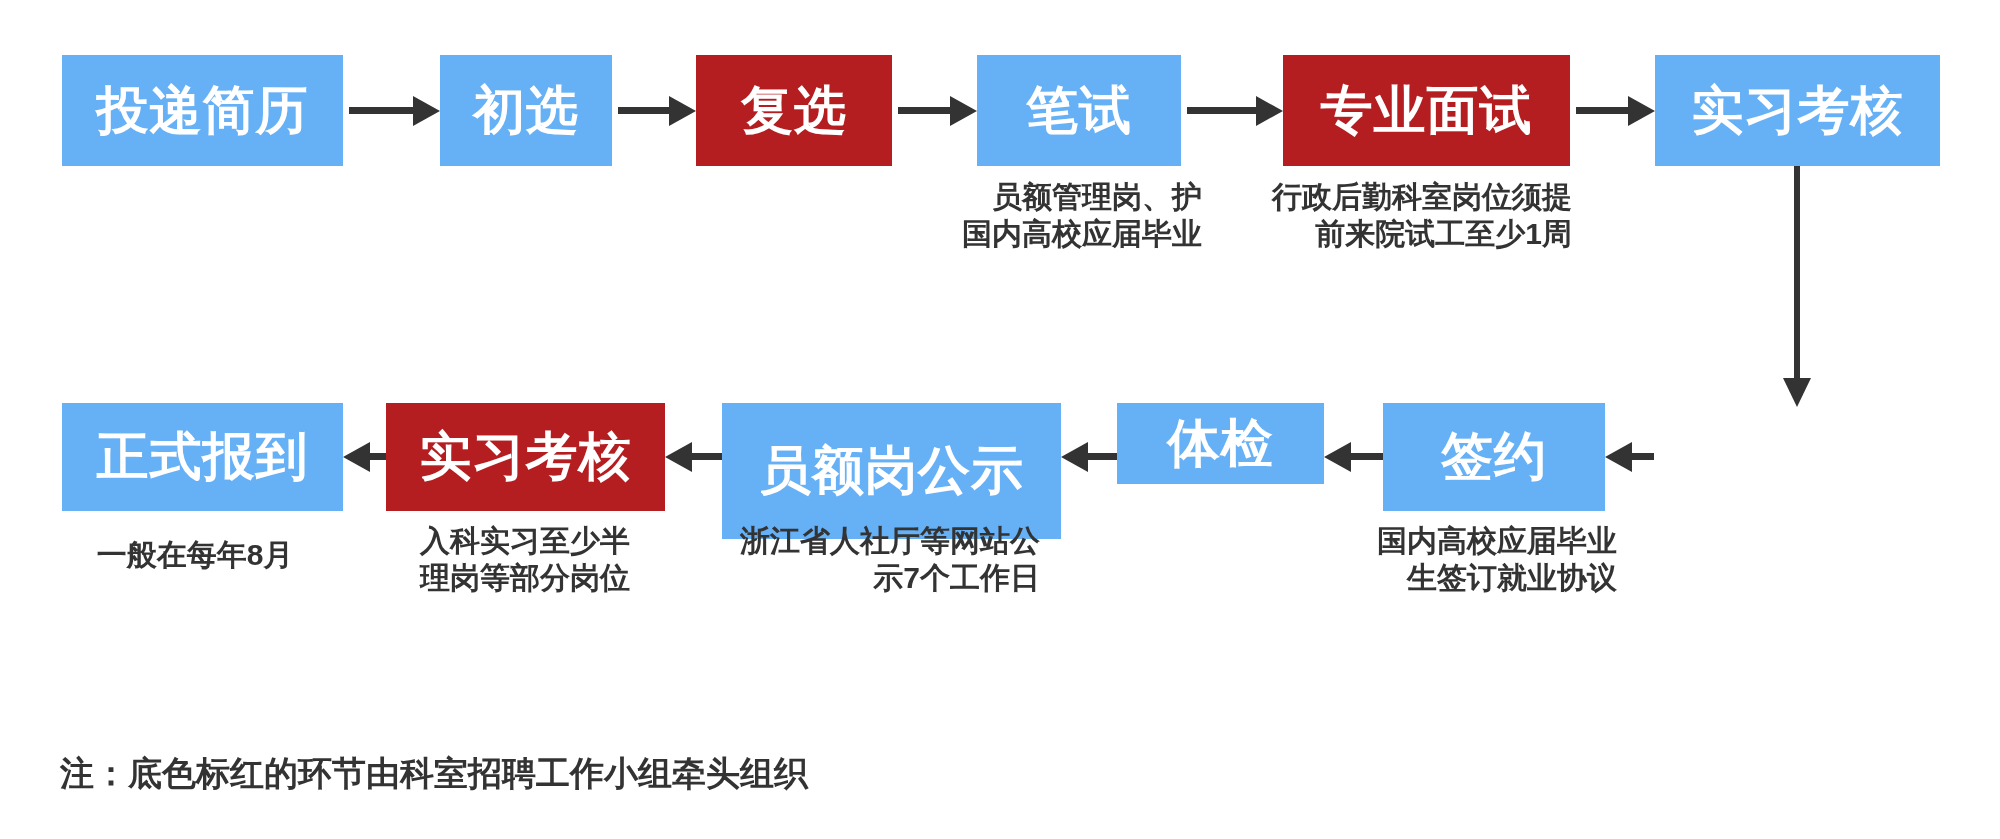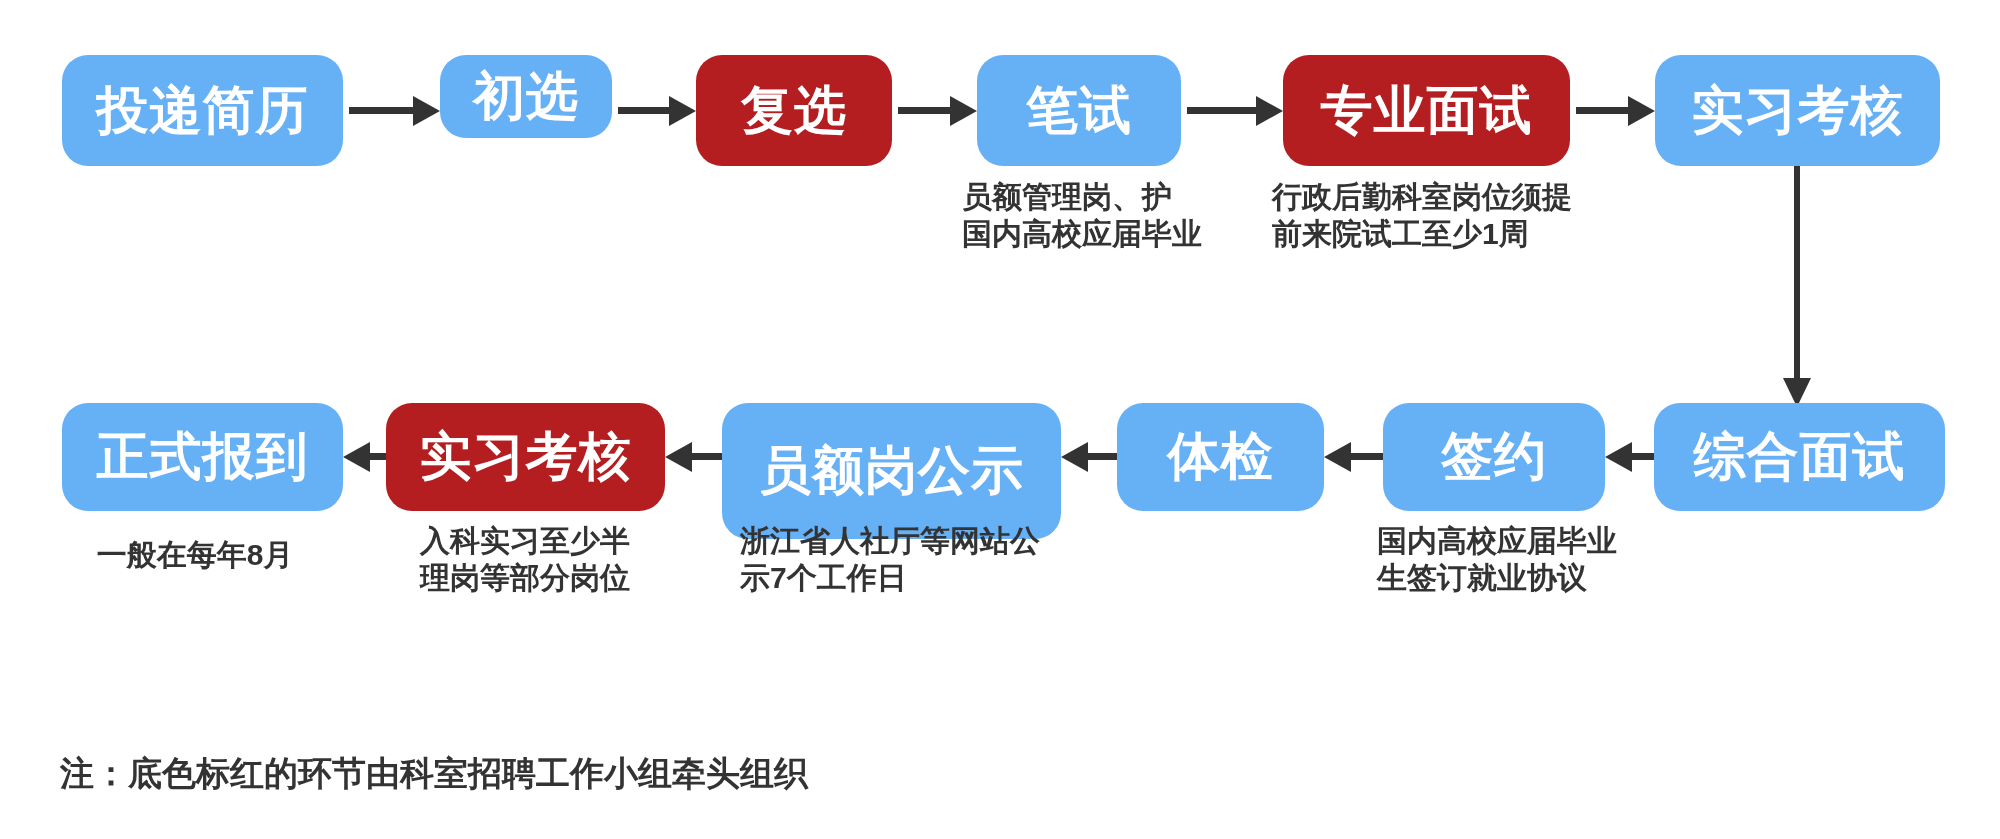--- a/index.html
+++ b/index.html
@@ -19,21 +19,20 @@
     font-family:"Liberation Sans","DejaVu Sans",sans-serif;
     overflow:hidden;
   }
   .box{
     position:absolute;
     display:flex;align-items:center;justify-content:center;
     color:var(--box-text);
     font-size:52px;font-weight:700;
     white-space:nowrap;
     letter-spacing:1px;
-    border-radius:26px;
   }
   .box.blue{background:var(--box-blue);}
   .box.red{background:var(--box-red);text-align:center;}
   .harrow{position:absolute;height:7px;background:var(--arrow);}
   .harrow.r::after{
     content:"";position:absolute;left:100%;top:50%;transform:translateY(-50%);
     border-top:15px solid transparent;border-bottom:15px solid transparent;
     border-left:27px solid var(--arrow);
   }
   .harrow.l::before{
@@ -42,56 +41,55 @@
     border-right:27px solid var(--arrow);
   }
   .varrow{position:absolute;width:6px;background:var(--arrow);}
   .varrow::after{
     content:"";position:absolute;top:100%;left:50%;transform:translateX(-50%);
     border-left:14px solid transparent;border-right:14px solid transparent;
     border-top:29px solid var(--arrow);
   }
   .note{
     position:absolute;transform:translateX(-50%);
-    text-align:left;
+    text-align:right;
     color:var(--note-text);
     font-size:30px;font-weight:700;line-height:37px;
     white-space:nowrap;
   }
   .footnote{
     position:absolute;left:60px;top:711px;
     color:var(--note-text);
     font-size:34px;font-weight:700;
     white-space:nowrap;
     margin-top:40px;
   }
 </style>
 </head>
 <body>
 
 <div class="canvas">
 
   <div class="box blue" style="left:62px;top:55px;width:281px;height:111px">投递简历</div>
-  <div class="box blue" style="left:440px;top:55px;width:172px;height:83px">初选</div>
+  <div class="box blue" style="left:440px;top:55px;width:172px;height:111px">初选</div>
   <div class="box red" style="left:696px;top:55px;width:196px;height:111px">复选</div>
   <div class="box blue" style="left:977px;top:55px;width:204px;height:111px">笔试</div>
   <div class="box red" style="left:1283px;top:55px;width:287px;height:111px">专业面试</div>
   <div class="box blue" style="left:1655px;top:55px;width:285px;height:111px">实习考核</div>
 
   <div class="harrow r" style="left:349px;top:107px;width:64px"></div>
   <div class="harrow r" style="left:618px;top:107px;width:51px"></div>
   <div class="harrow r" style="left:898px;top:107px;width:52px"></div>
   <div class="harrow r" style="left:1187px;top:107px;width:69px"></div>
   <div class="harrow r" style="left:1576px;top:107px;width:52px"></div>
 
   <div class="varrow" style="left:1794px;top:166px;height:212px"></div>
 
-  <div class="box blue" style="left:1654px;top:403px;width:291px;height:108px">综合面试</div>
   <div class="box blue" style="left:1383px;top:403px;width:222px;height:108px">签约</div>
-  <div class="box blue" style="left:1117px;top:403px;width:207px;height:108px">体检</div>
+  <div class="box blue" style="left:1117px;top:403px;width:207px;height:81px">体检</div>
   <div class="box blue" style="left:722px;top:403px;width:339px;height:136px">员额岗公示</div>
   <div class="box red" style="left:386px;top:403px;width:279px;height:108px">实习考核</div>
   <div class="box blue" style="left:62px;top:403px;width:281px;height:108px">正式报到</div>
 
   <div class="harrow l" style="left:1632px;top:453px;width:22px"></div>
   <div class="harrow l" style="left:1351px;top:453px;width:32px"></div>
   <div class="harrow l" style="left:1088px;top:453px;width:29px"></div>
   <div class="harrow l" style="left:692px;top:453px;width:30px"></div>
   <div class="harrow l" style="left:370px;top:453px;width:16px"></div>
 

